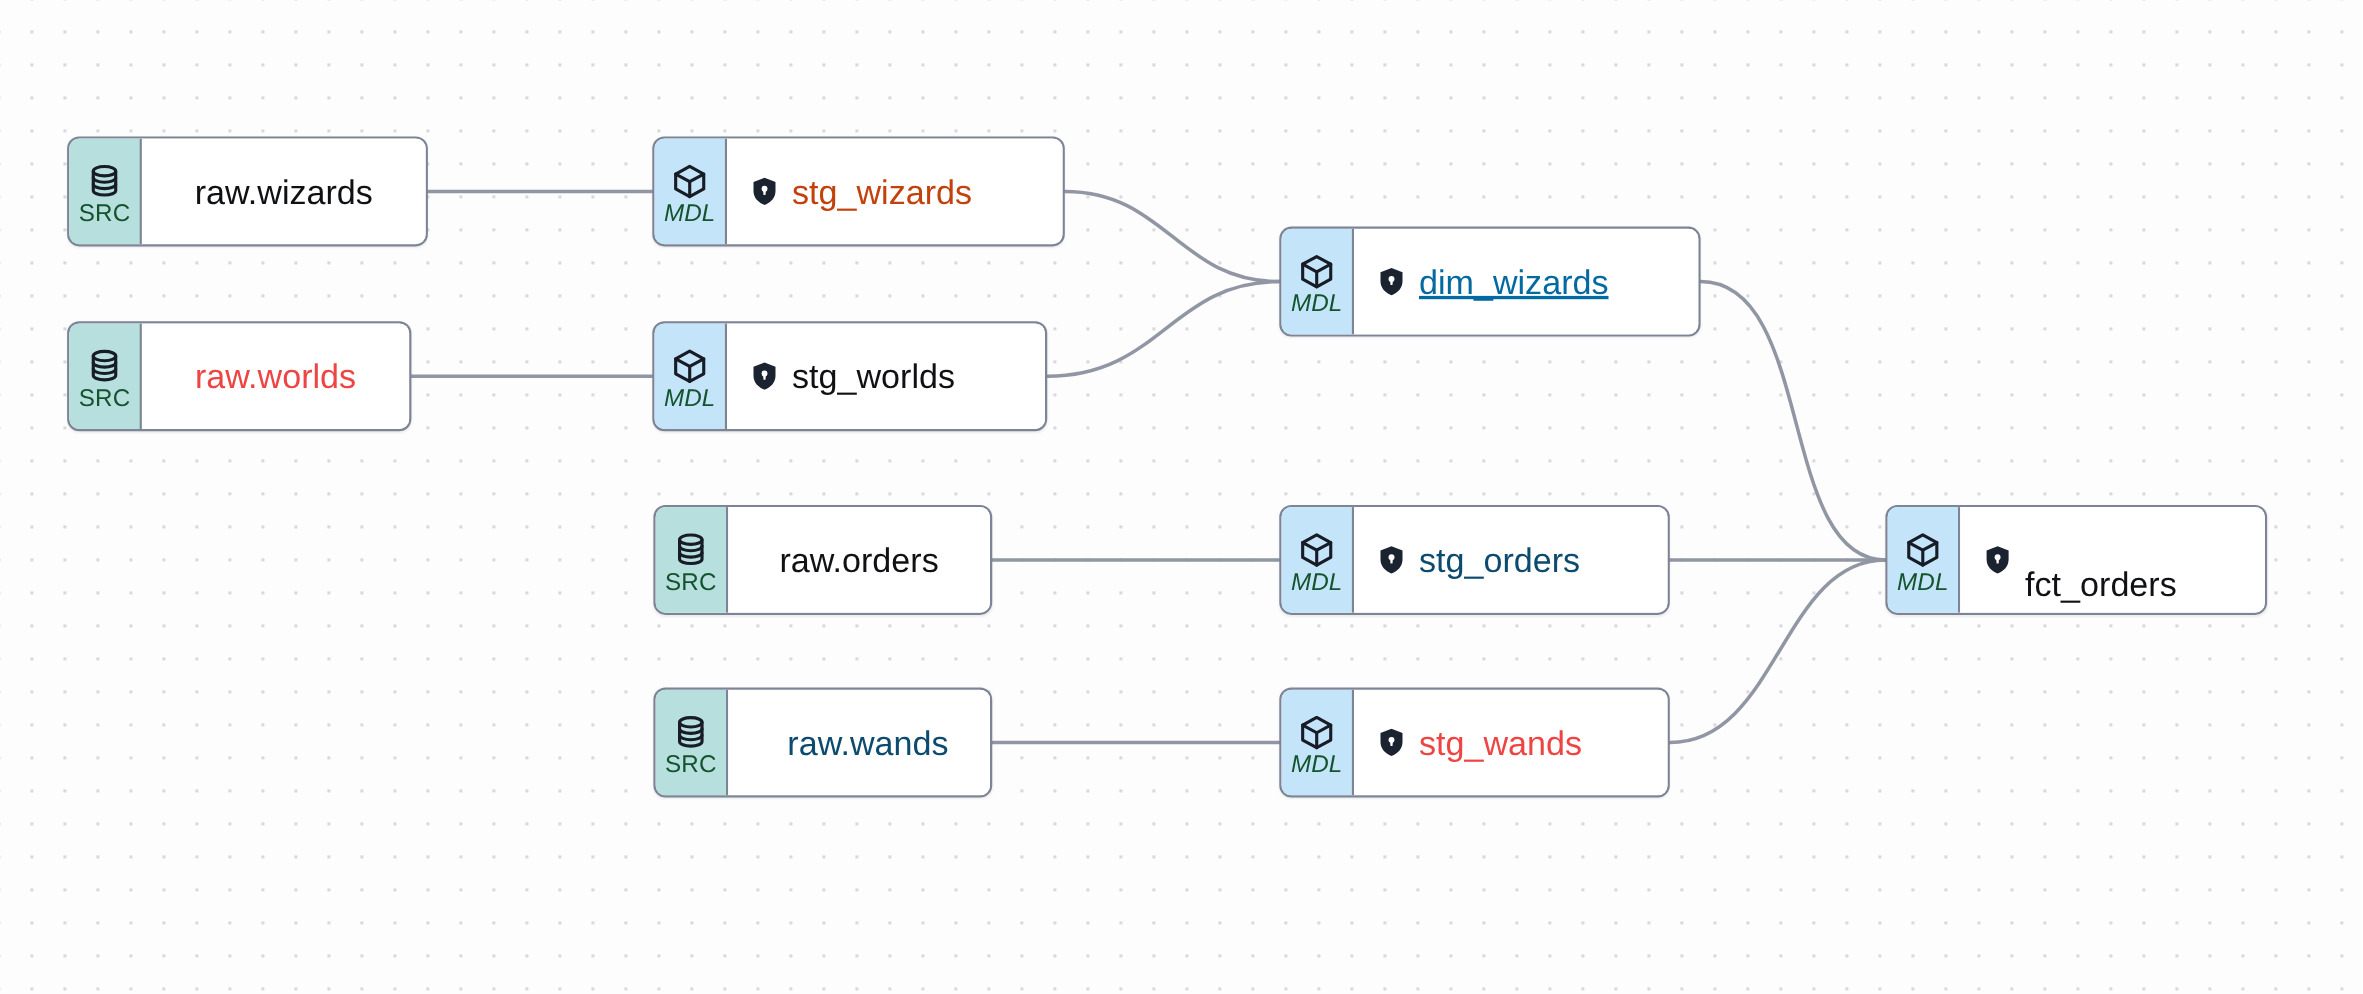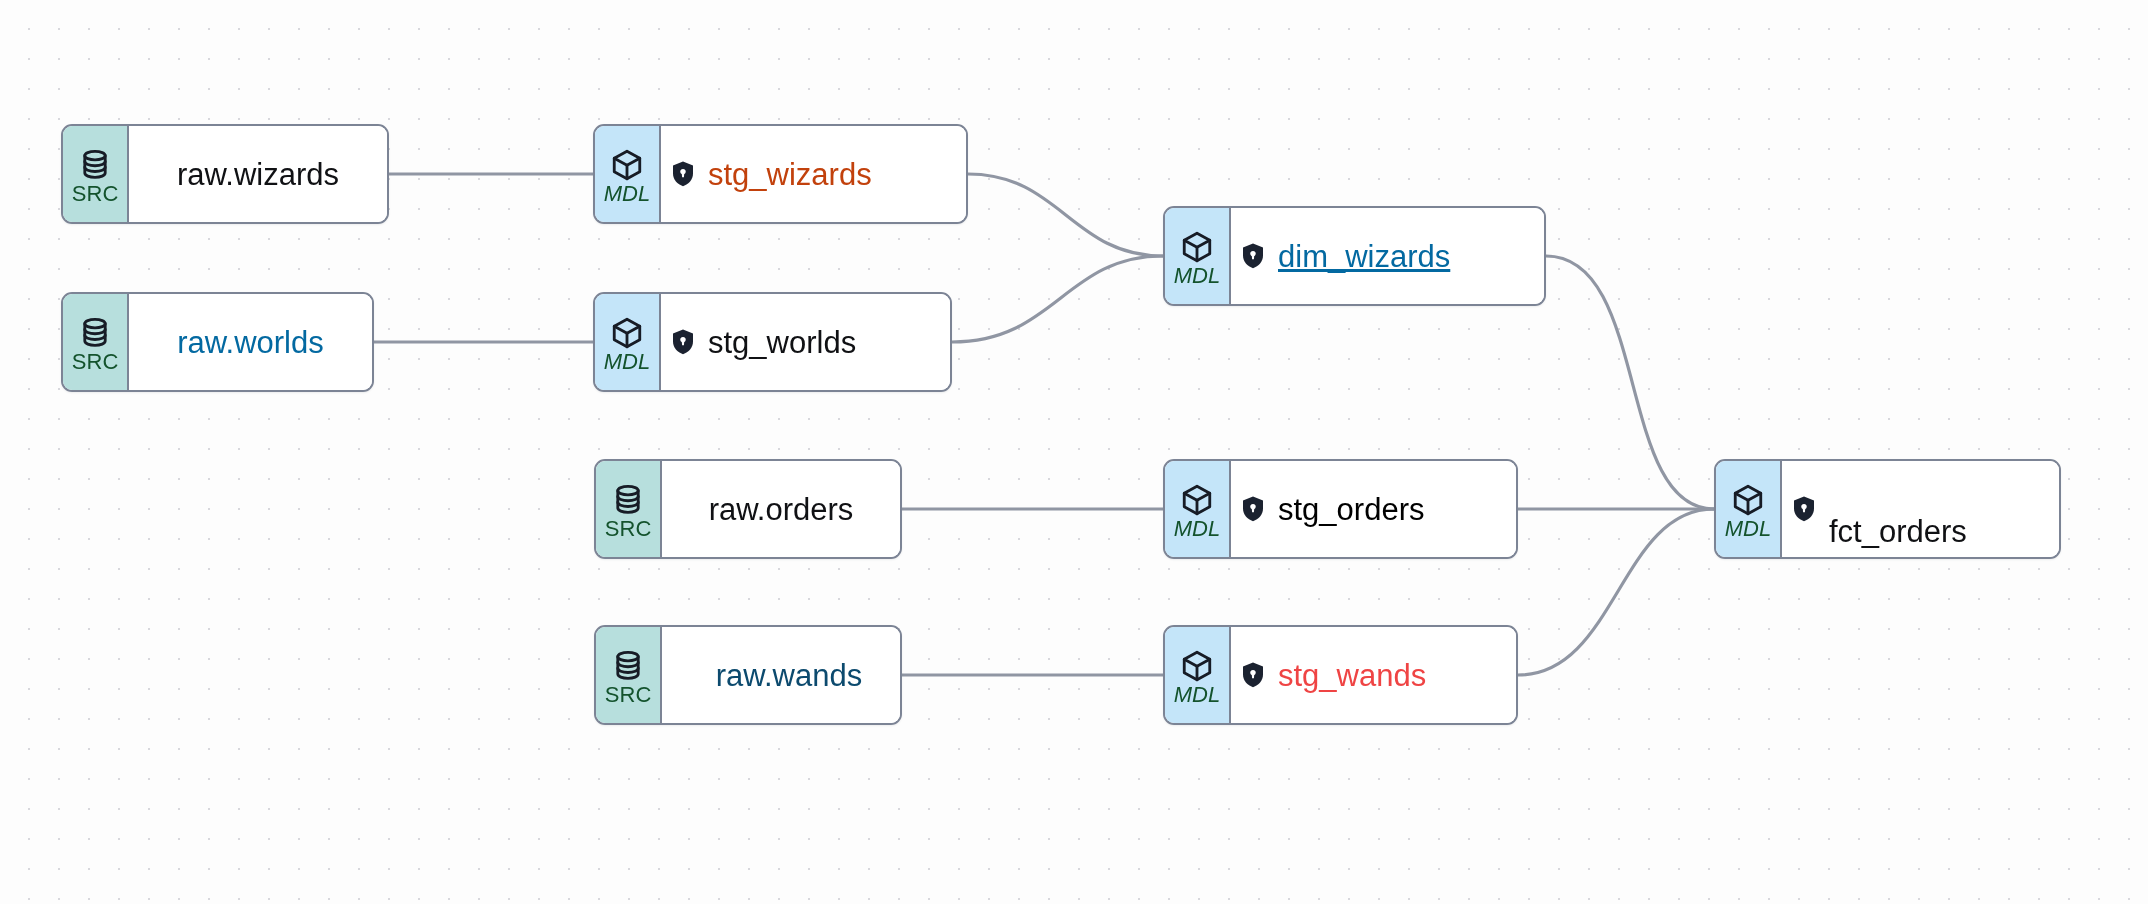--- a/index.html
+++ b/index.html
@@ -81,21 +81,21 @@
     letter-spacing: 0.1px;
     line-height: 1;
     font-family: "Liberation Sans", sans-serif;
   }
 
   .node-body {
     flex: 1 1 auto;
     display: flex;
     align-items: center;
     gap: 13px;
-    padding: 0 10px;
+    padding: 0 22px;
     background: #ffffff;
     white-space: nowrap;
   }
 
   .node-body.center { justify-content: center; }
 
   .shield-icon {
     flex: 0 0 auto;
     width: 24px;
     height: 26px;
@@ -152,21 +152,21 @@
   <svg viewBox="0 0 24 24" fill="none" stroke="#171c26" stroke-width="2" stroke-linecap="round" stroke-linejoin="round">
     <ellipse cx="12" cy="5.4" rx="7.2" ry="3"></ellipse>
     <path d="M4.8 5.4 v4.1 c0 1.66 3.22 3 7.2 3 s7.2 -1.34 7.2 -3 V5.4"></path>
     <path d="M4.8 9.5 v4.1 c0 1.66 3.22 3 7.2 3 s7.2 -1.34 7.2 -3 V9.5"></path>
     <path d="M4.8 13.6 v4.1 c0 1.66 3.22 3 7.2 3 s7.2 -1.34 7.2 -3 v-4.1"></path>
   </svg>
 </span>
           <span class="badge-label">SRC</span>
         </div>
         <div class="node-body center">
-          <span class="node-title" style="color: #0369a1;">raw.worlds</span>
+          <span class="node-title" style="color: #ef4444;">raw.worlds</span>
         </div>
       </div>
       <div class="node src" style="left: 594px; top: 459px; width: 308px; border-color: rgb(124, 132, 149);">
         <div class="node-badge" style="background: rgb(183, 223, 221); border-right-color: rgb(124, 132, 149);">
           <span class="badge-icon">
   <svg viewBox="0 0 24 24" fill="none" stroke="#171c26" stroke-width="2" stroke-linecap="round" stroke-linejoin="round">
     <ellipse cx="12" cy="5.4" rx="7.2" ry="3"></ellipse>
     <path d="M4.8 5.4 v4.1 c0 1.66 3.22 3 7.2 3 s7.2 -1.34 7.2 -3 V5.4"></path>
     <path d="M4.8 9.5 v4.1 c0 1.66 3.22 3 7.2 3 s7.2 -1.34 7.2 -3 V9.5"></path>
     <path d="M4.8 13.6 v4.1 c0 1.66 3.22 3 7.2 3 s7.2 -1.34 7.2 -3 v-4.1"></path>
@@ -250,21 +250,21 @@
           <span class="badge-label">MDL</span>
         </div>
         <div class="node-body">
           <span class="shield-icon">
   <svg viewBox="0 0 24 26" fill="#1b2230">
     <path d="M12 0.6 L22 4.4 v8.2 c0 6.2 -4.4 10.6 -10 12.7 C6.4 23.2 2 18.8 2 12.6 V4.4 Z"></path>
     <circle cx="12" cy="10.6" r="2.7" fill="#ffffff"></circle>
     <path d="M10.6 10.6 h2.8 l-0.5 5.6 h-1.8 Z" fill="#ffffff"></path>
   </svg>
 </span>
-          <span class="node-title" style="color: #000000;">stg_orders</span>
+          <span class="node-title" style="color: #0c4a6e;">stg_orders</span>
         </div>
       </div>
       <div class="node mdl" style="left: 1163px; top: 625px; width: 355px; border-color: rgb(124, 132, 149);">
         <div class="node-badge" style="background: rgb(196, 229, 249); border-right-color: rgb(124, 132, 149);">
           <span class="badge-icon">
   <svg viewBox="0 0 24 24" fill="none" stroke="#171c26" stroke-width="2" stroke-linecap="round" stroke-linejoin="round">
     <path d="M12 2.3 L21 7.2 L21 16.8 L12 21.7 L3 16.8 L3 7.2 Z"></path>
     <path d="M3 7.2 L12 12.1 L21 7.2"></path>
     <path d="M12 12.1 L12 21.7"></path>
   </svg>

